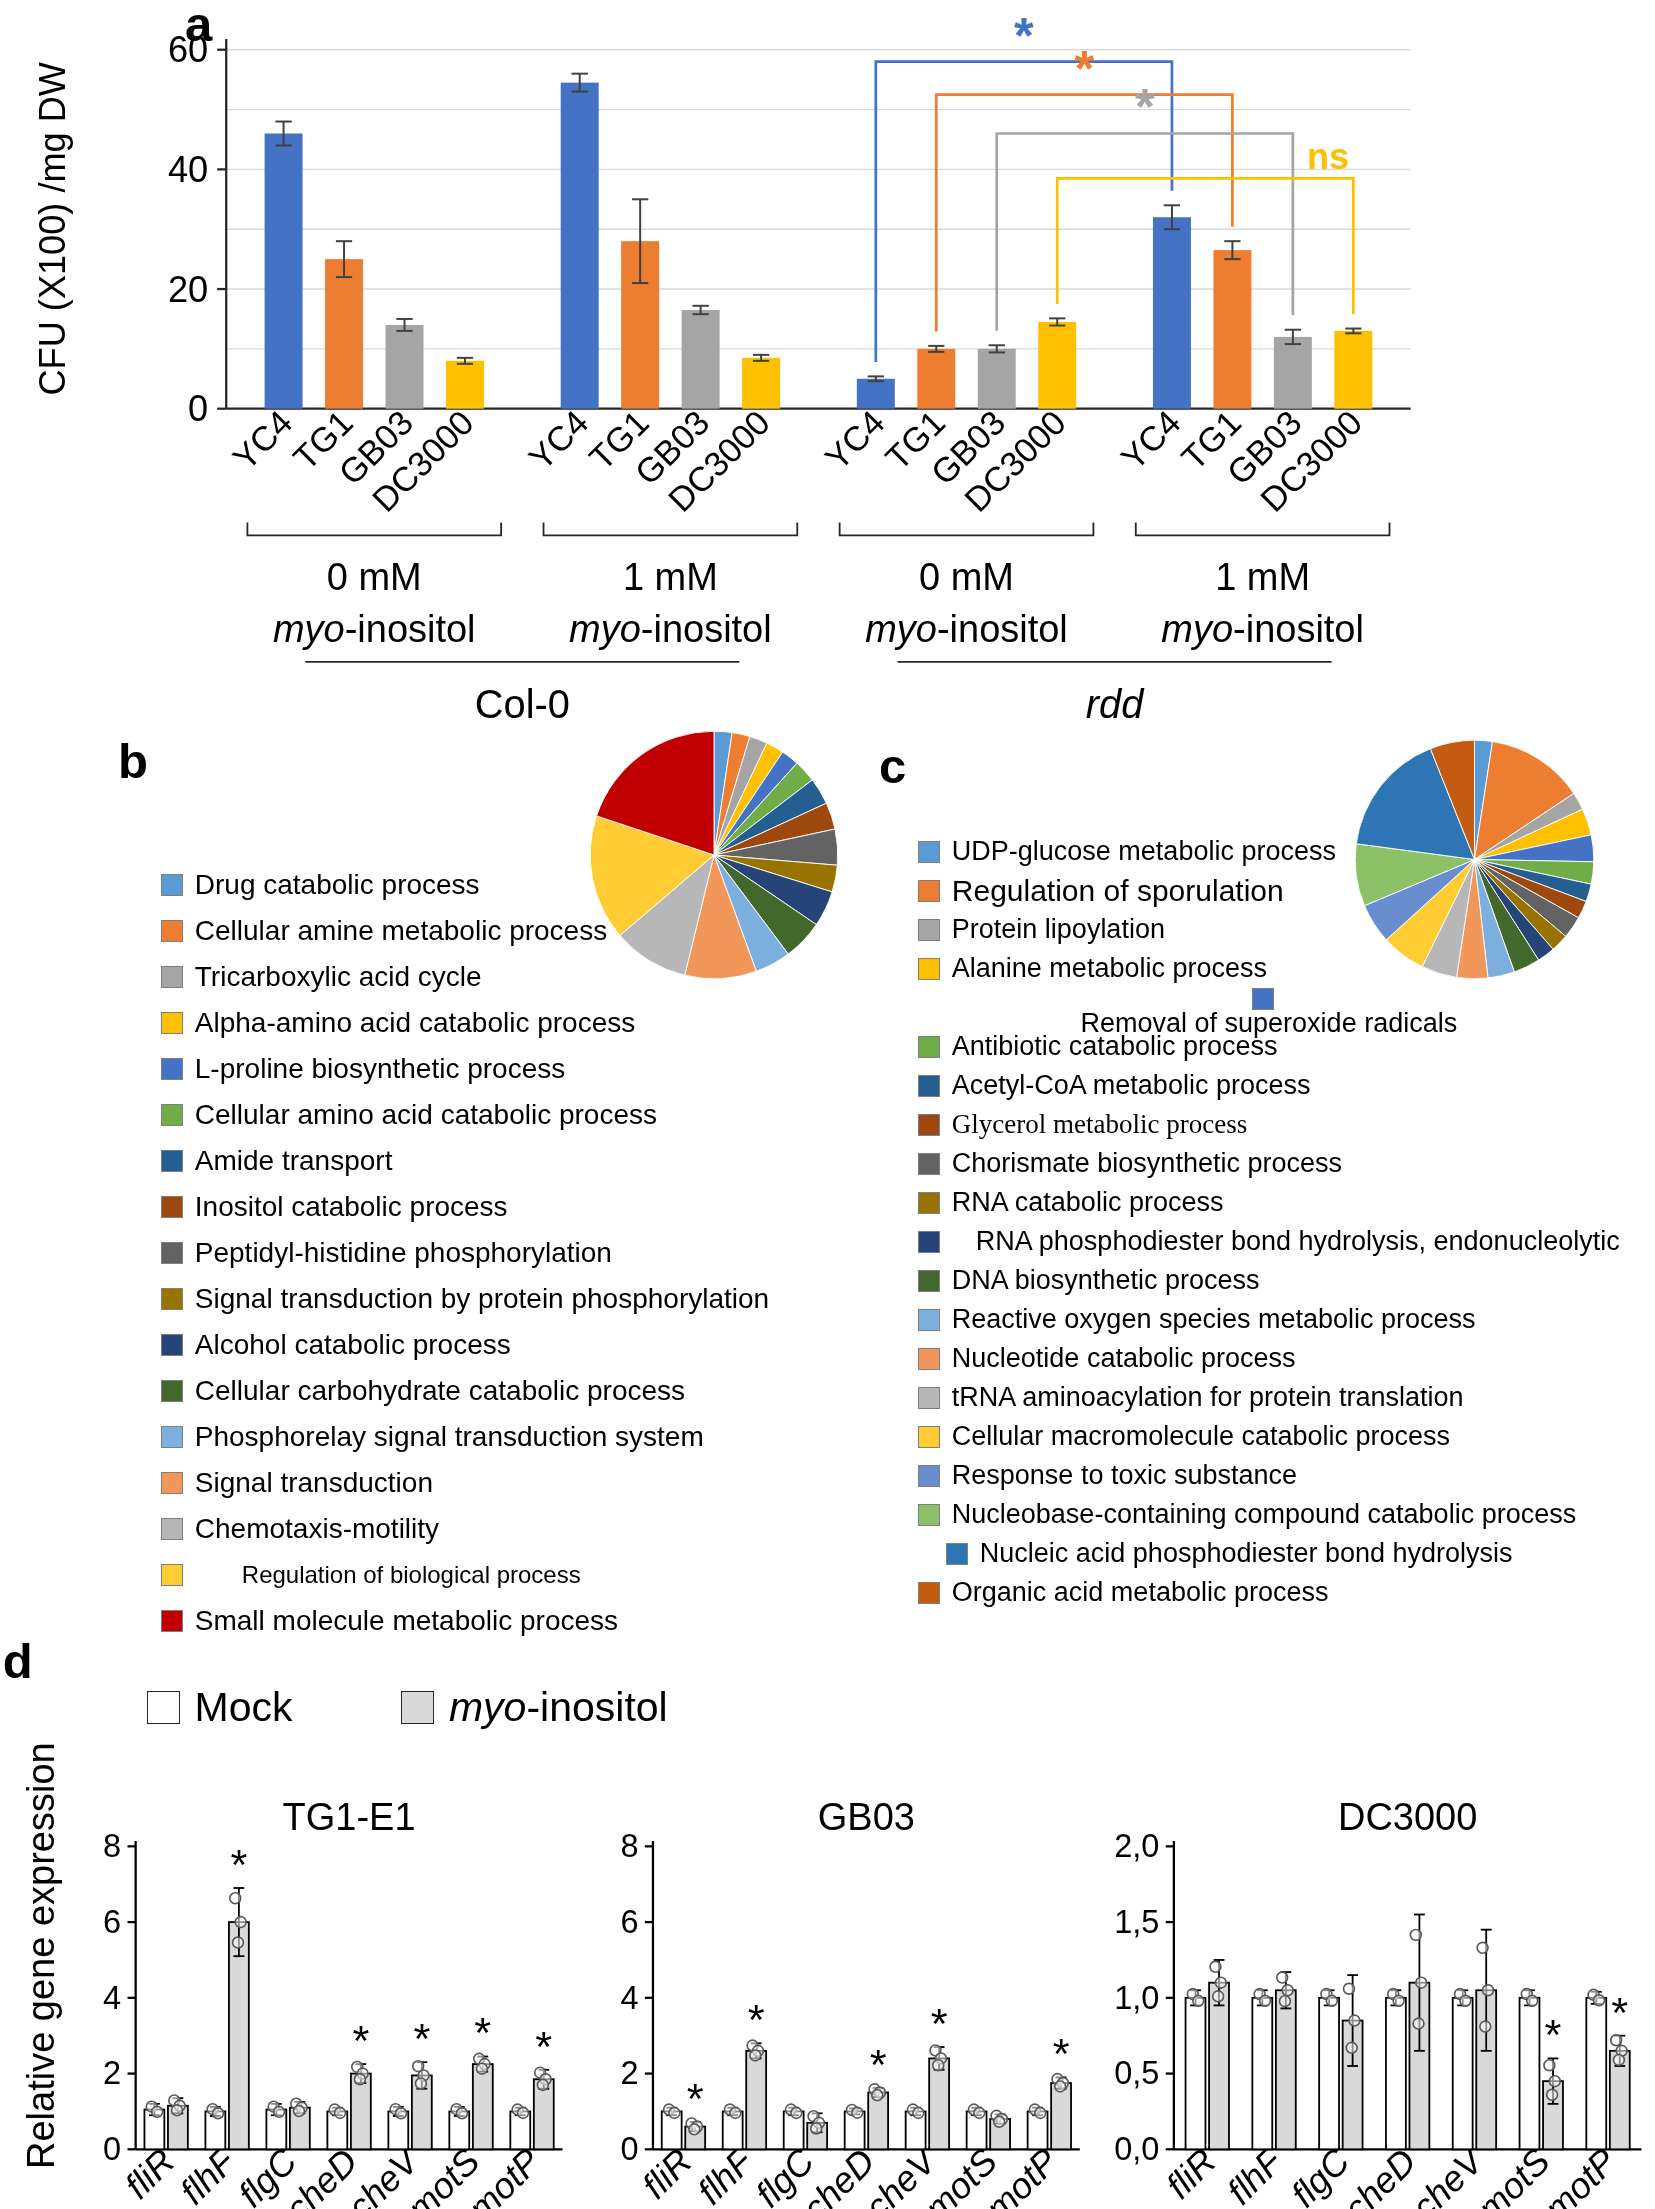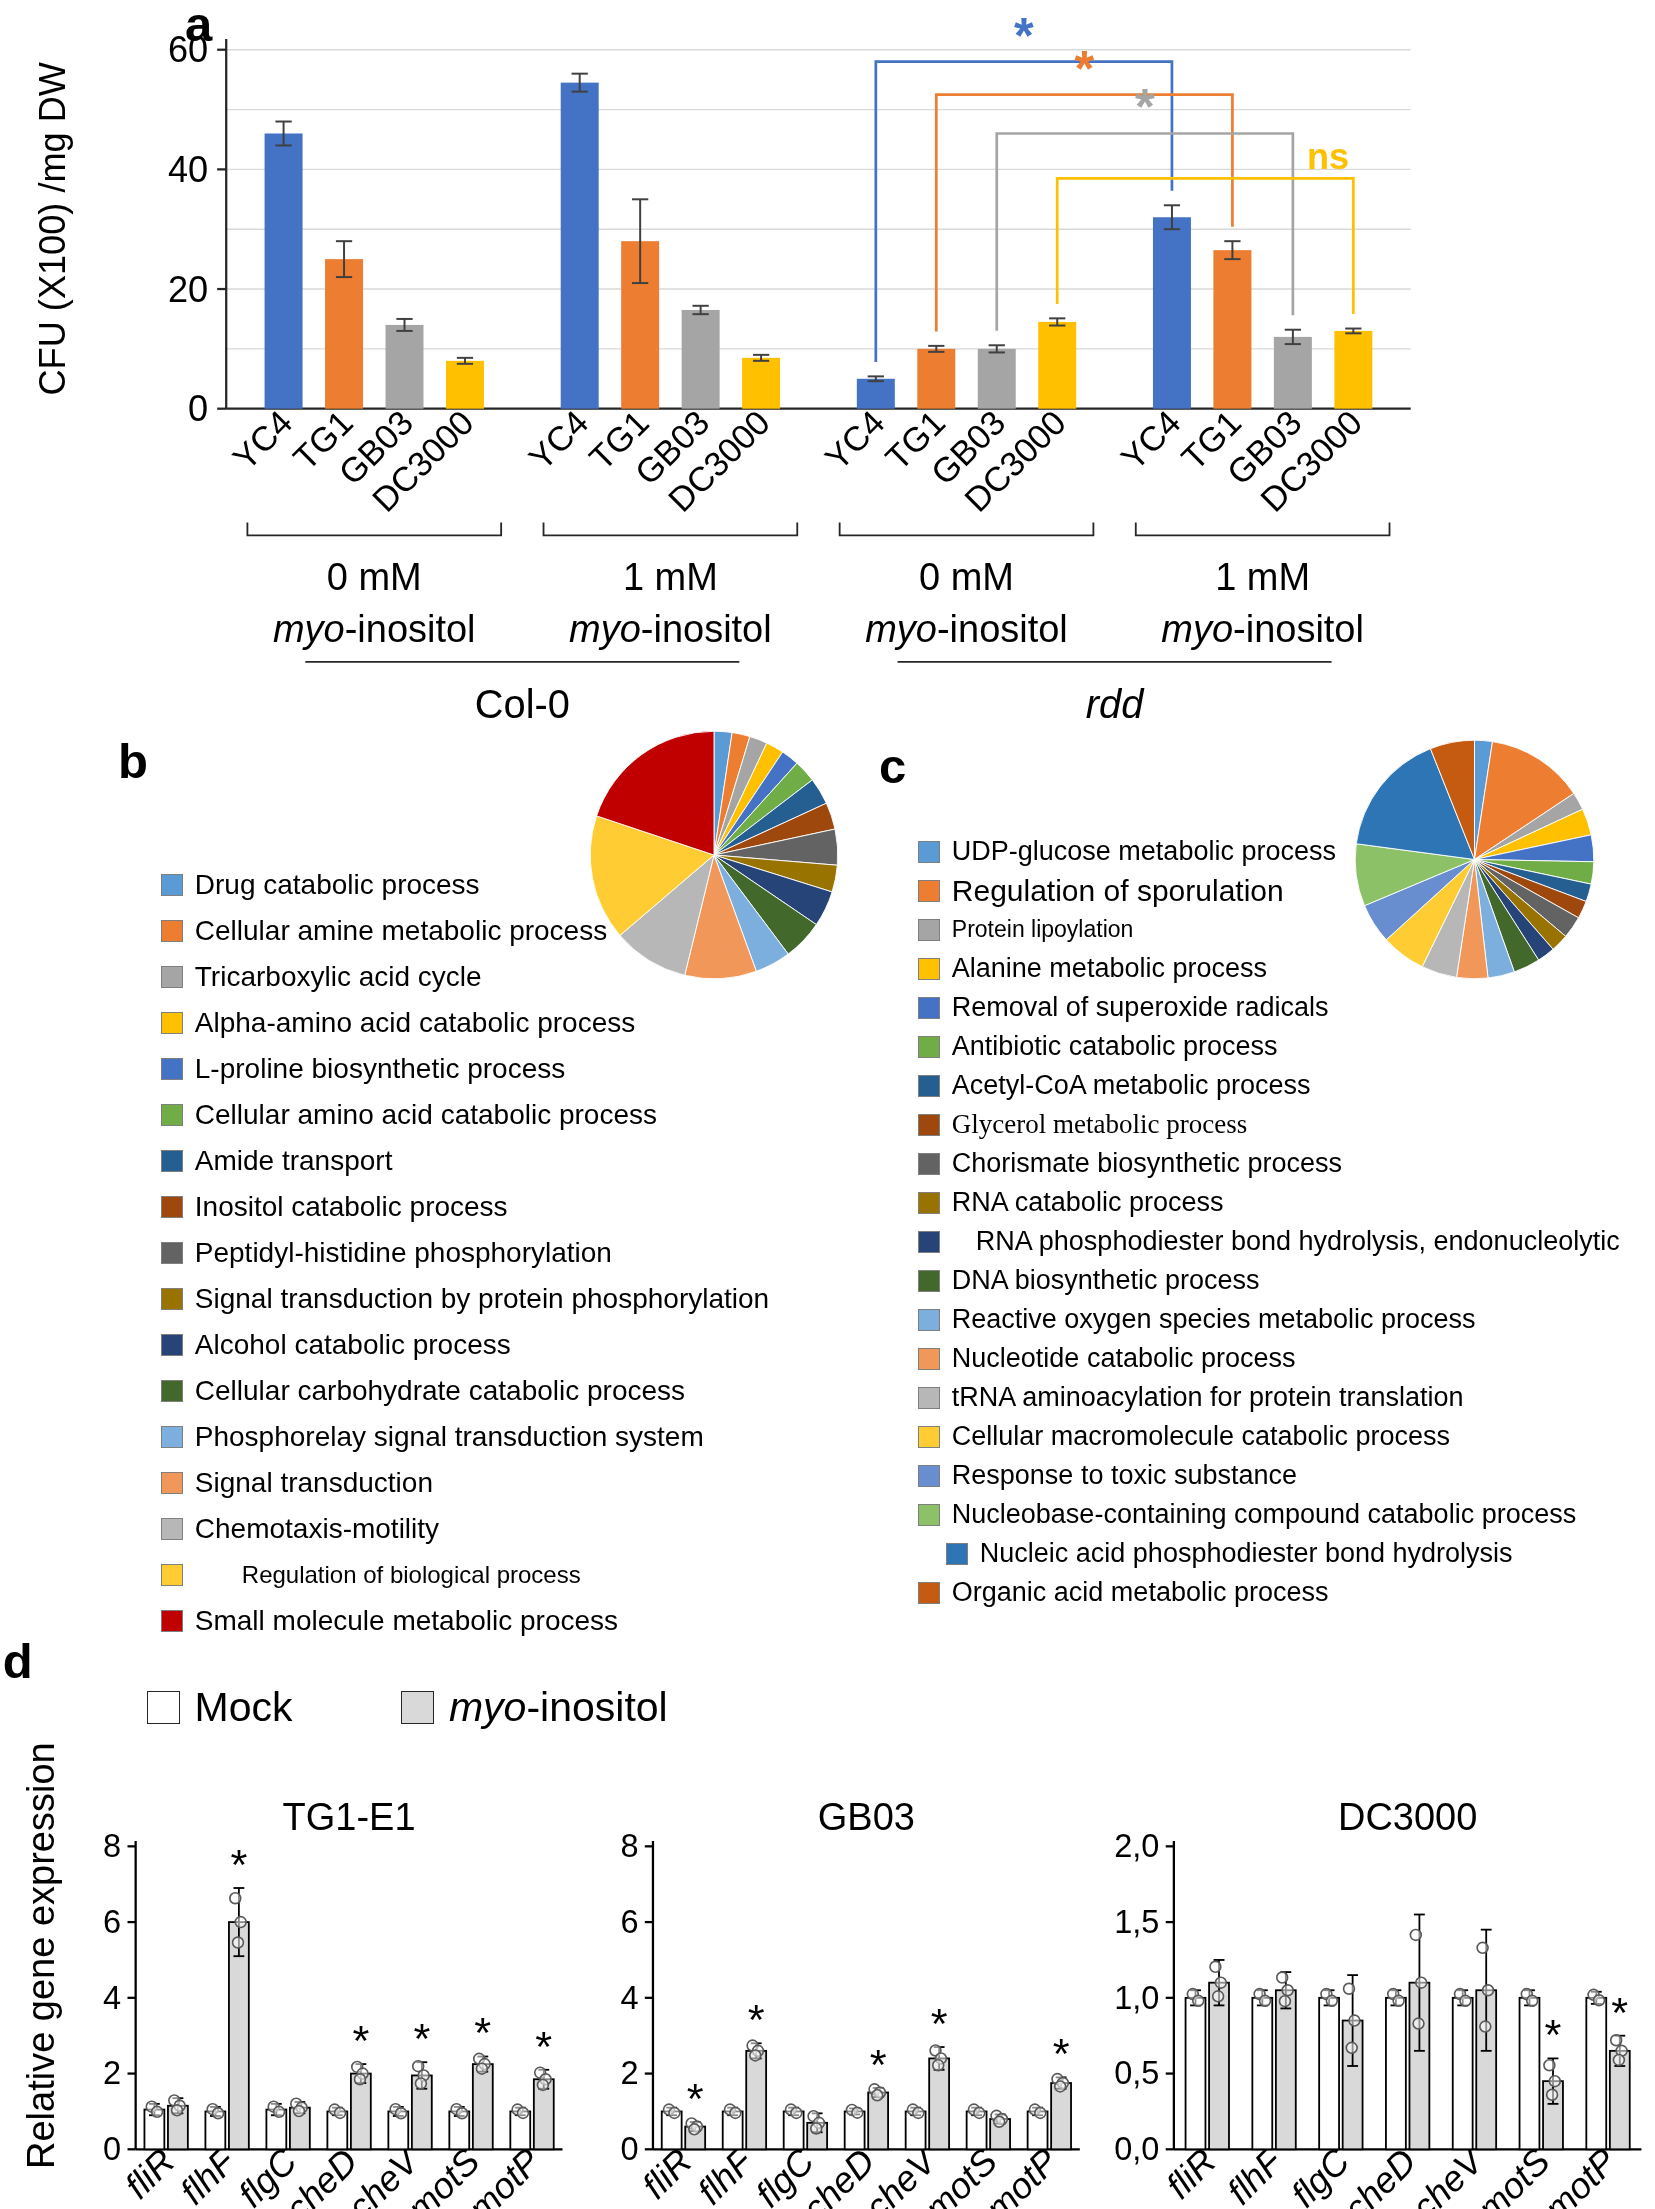--- a/index.html
+++ b/index.html
@@ -265,27 +265,27 @@
       <div class="legend-row" style="height: 39px;">
         <span class="legend-swatch" style="width: 20px; height: 20px; background: rgb(91, 155, 213);"></span>
         <span class="legend-text" style="font-size: 27px;">UDP-glucose metabolic process</span>
       </div>
       <div class="legend-row" style="height: 39px;">
         <span class="legend-swatch" style="width: 20px; height: 20px; background: rgb(237, 125, 49);"></span>
         <span class="legend-text" style="font-size: 30px;">Regulation of sporulation</span>
       </div>
       <div class="legend-row" style="height: 39px;">
         <span class="legend-swatch" style="width: 20px; height: 20px; background: rgb(165, 165, 165);"></span>
-        <span class="legend-text" style="font-size: 23px; text-align: right;">Protein lipoylation</span>
+        <span class="legend-text" style="font-size: 27px; text-align: right;">Protein lipoylation</span>
       </div>
       <div class="legend-row" style="height: 39px;">
         <span class="legend-swatch" style="width: 20px; height: 20px; background: rgb(255, 192, 0);"></span>
         <span class="legend-text" style="font-size: 27px;">Alanine metabolic process</span>
       </div>
-      <div class="legend-row" style="height: 39px;">
+      <div class="legend-row" style="height: 39px; flex-direction: column;">
         <span class="legend-swatch" style="width: 20px; height: 20px; background: rgb(68, 114, 196);"></span>
         <span class="legend-text" style="font-size: 27px;">Removal of superoxide radicals</span>
       </div>
       <div class="legend-row" style="height: 39px;">
         <span class="legend-swatch" style="width: 20px; height: 20px; background: rgb(112, 173, 71);"></span>
         <span class="legend-text" style="font-size: 27px;">Antibiotic catabolic process</span>
       </div>
       <div class="legend-row" style="height: 39px;">
         <span class="legend-swatch" style="width: 20px; height: 20px; background: rgb(37, 94, 145);"></span>
         <span class="legend-text" style="font-size: 27px;">Acetyl-CoA metabolic process</span>

